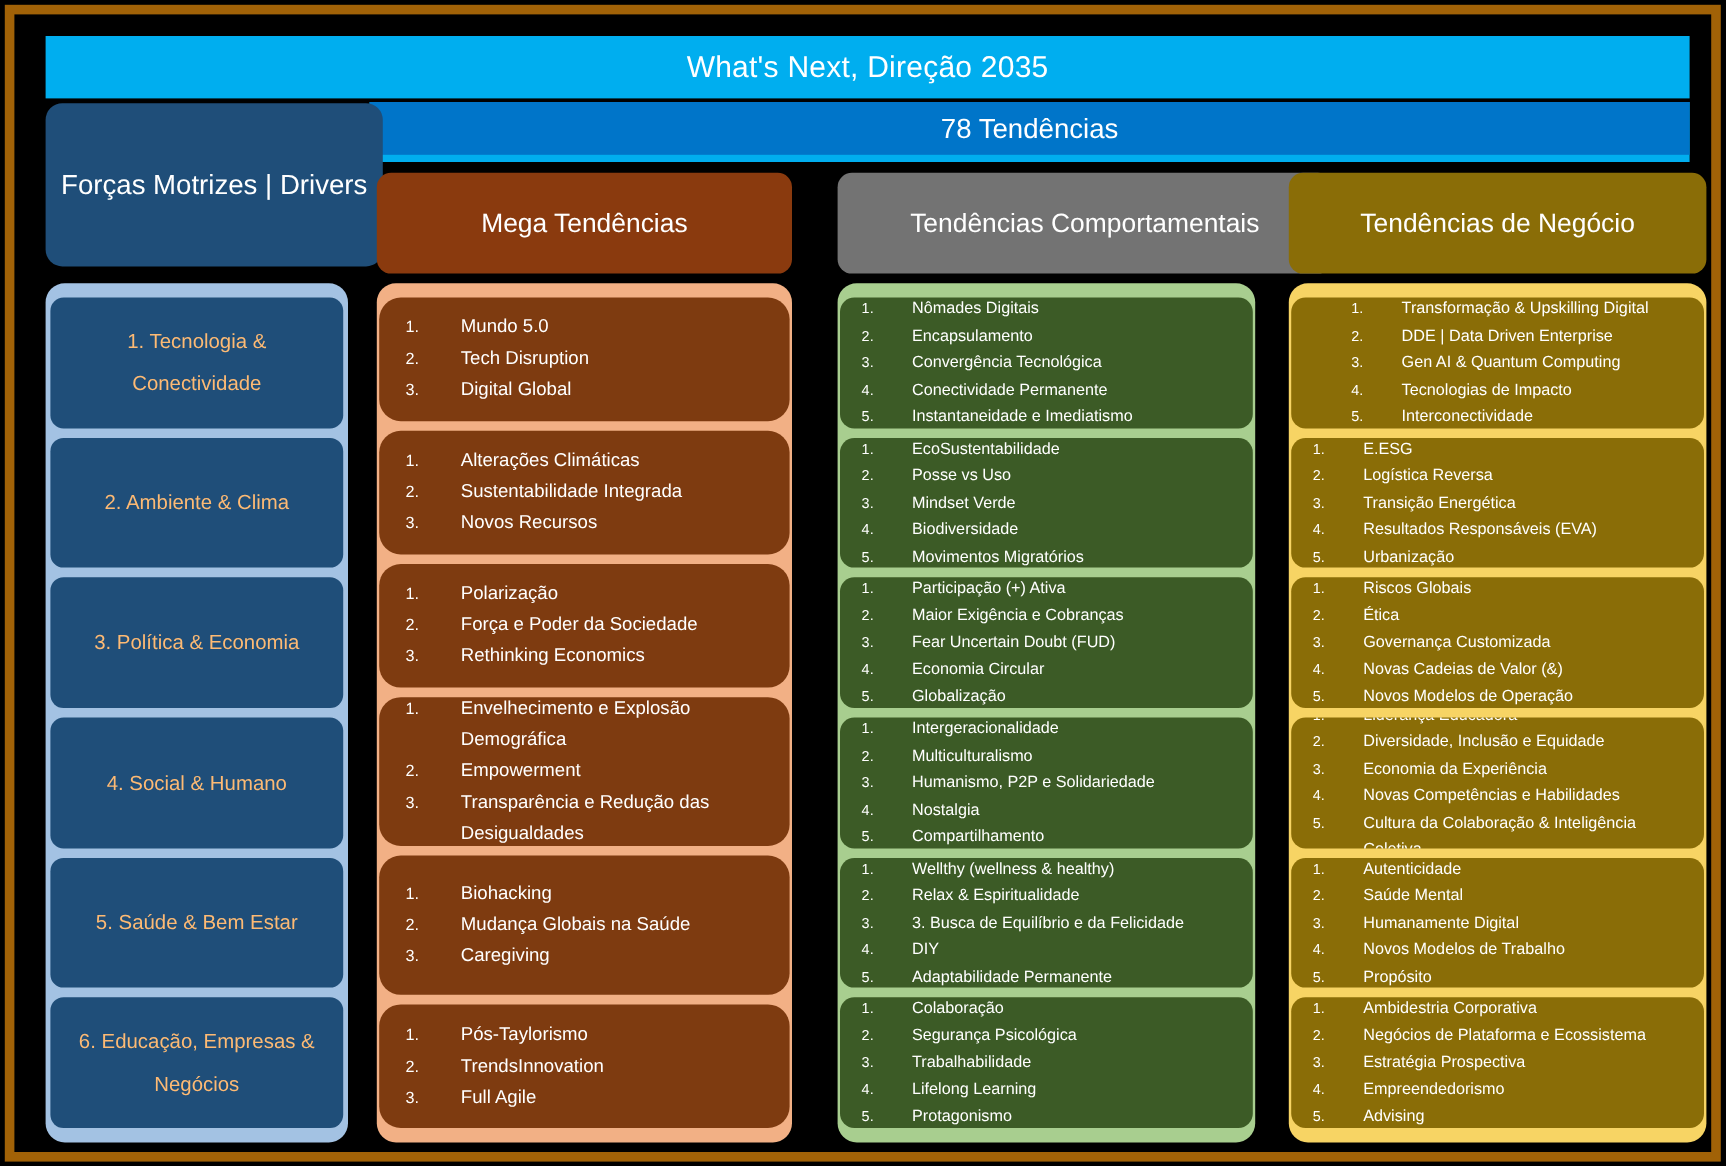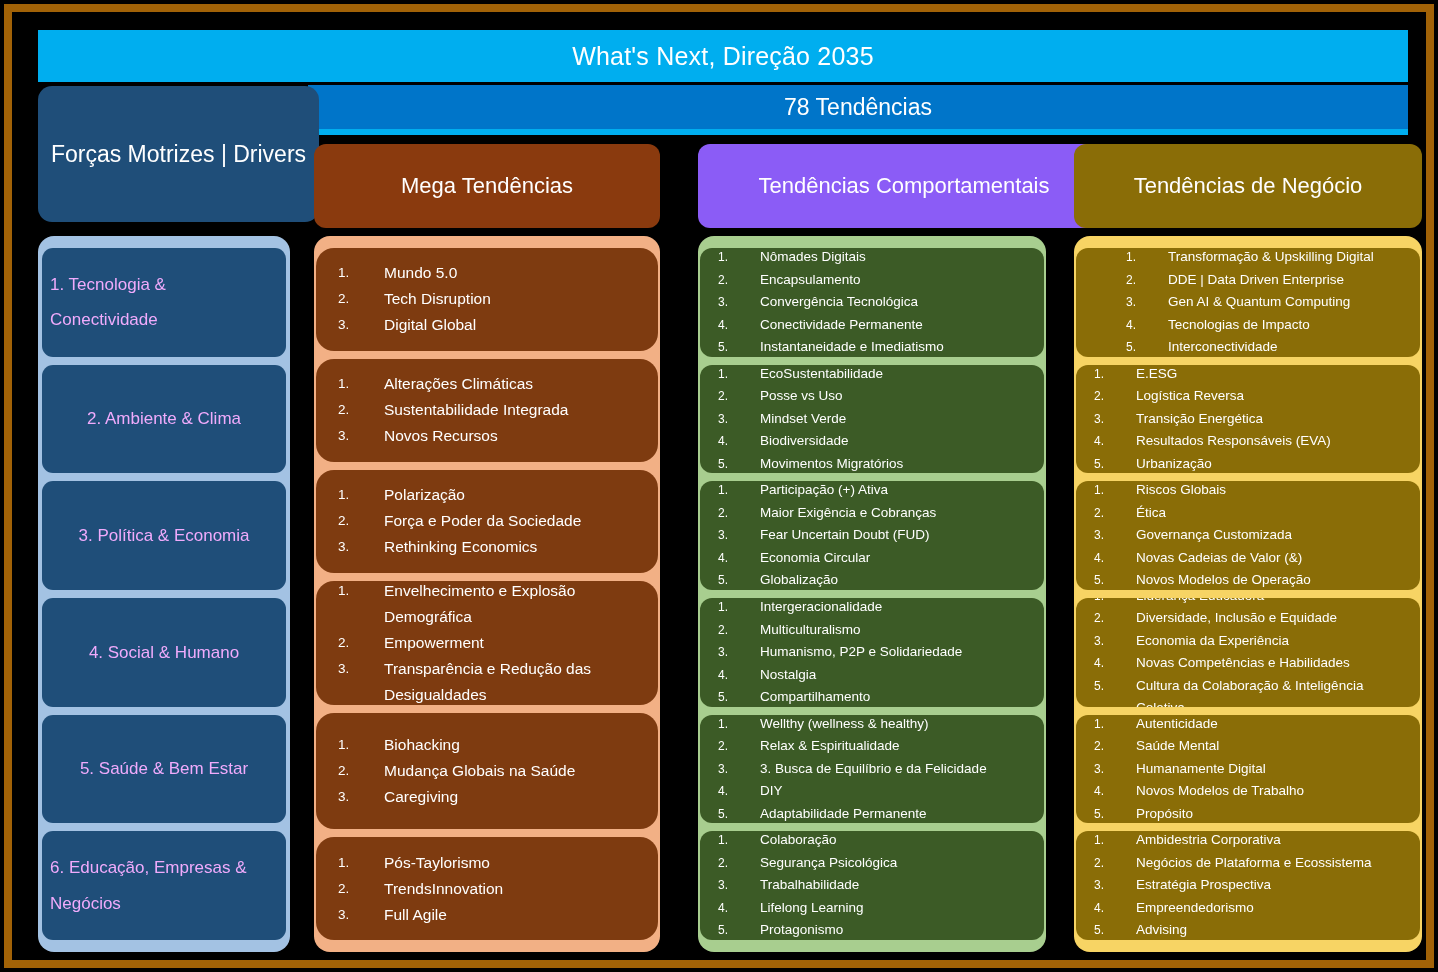--- a/index.html
+++ b/index.html
@@ -70,21 +70,21 @@
     display: flex;
     align-items: center;
     justify-content: center;
     text-align: center;
     font-size: 22px;
     line-height: 1.25;
     padding: 0 10px;
   }
   .ch-drivers { left: 26px; width: 281px; top: 74px; height: 136px; background: #1F4E79; font-size: 23px; border-radius: 14px;}
   .ch-mega    { left: 302px; width: 346px; background: #8A3A0E; }
-  .ch-behav   { left: 686px; width: 412px; background: #8b5cf6; }
+  .ch-behav   { left: 686px; width: 412px; background: #737373; }
   .ch-biz     { left: 1062px; width: 348px; background: #8A6D07; }
 
   
   .col-body {
     position: absolute;
     top: 224px;
     bottom: 14px;
     border-radius: 16px;
     padding: 8px 0;
     display: flex;
@@ -94,26 +94,26 @@
   .cb-mega    { left: 302px; width: 346px; background: #F2B085; }
   .cb-behav   { left: 686px; width: 348px; background: #A8CE8F; }
   .cb-biz     { left: 1062px; width: 348px; background: #F7D464; }
 
   
   .driver-pill {
     flex: 1 1 0;
     margin: 4px 4px;
     background: #1F4E79;
     border-radius: 11px;
-    color: #f0abfc;
+    color: #fdba74;
     font-size: 17px;
     display: flex;
     align-items: center;
     justify-content: center;
-    text-align: left;
+    text-align: center;
     line-height: 2.1;
     padding: 0 8px;
   }
 
   
   .group-card {
     margin: 4px 2px;
     border-radius: 12px;
     padding: 8px 6px 8px 6px;
     display: flex;

